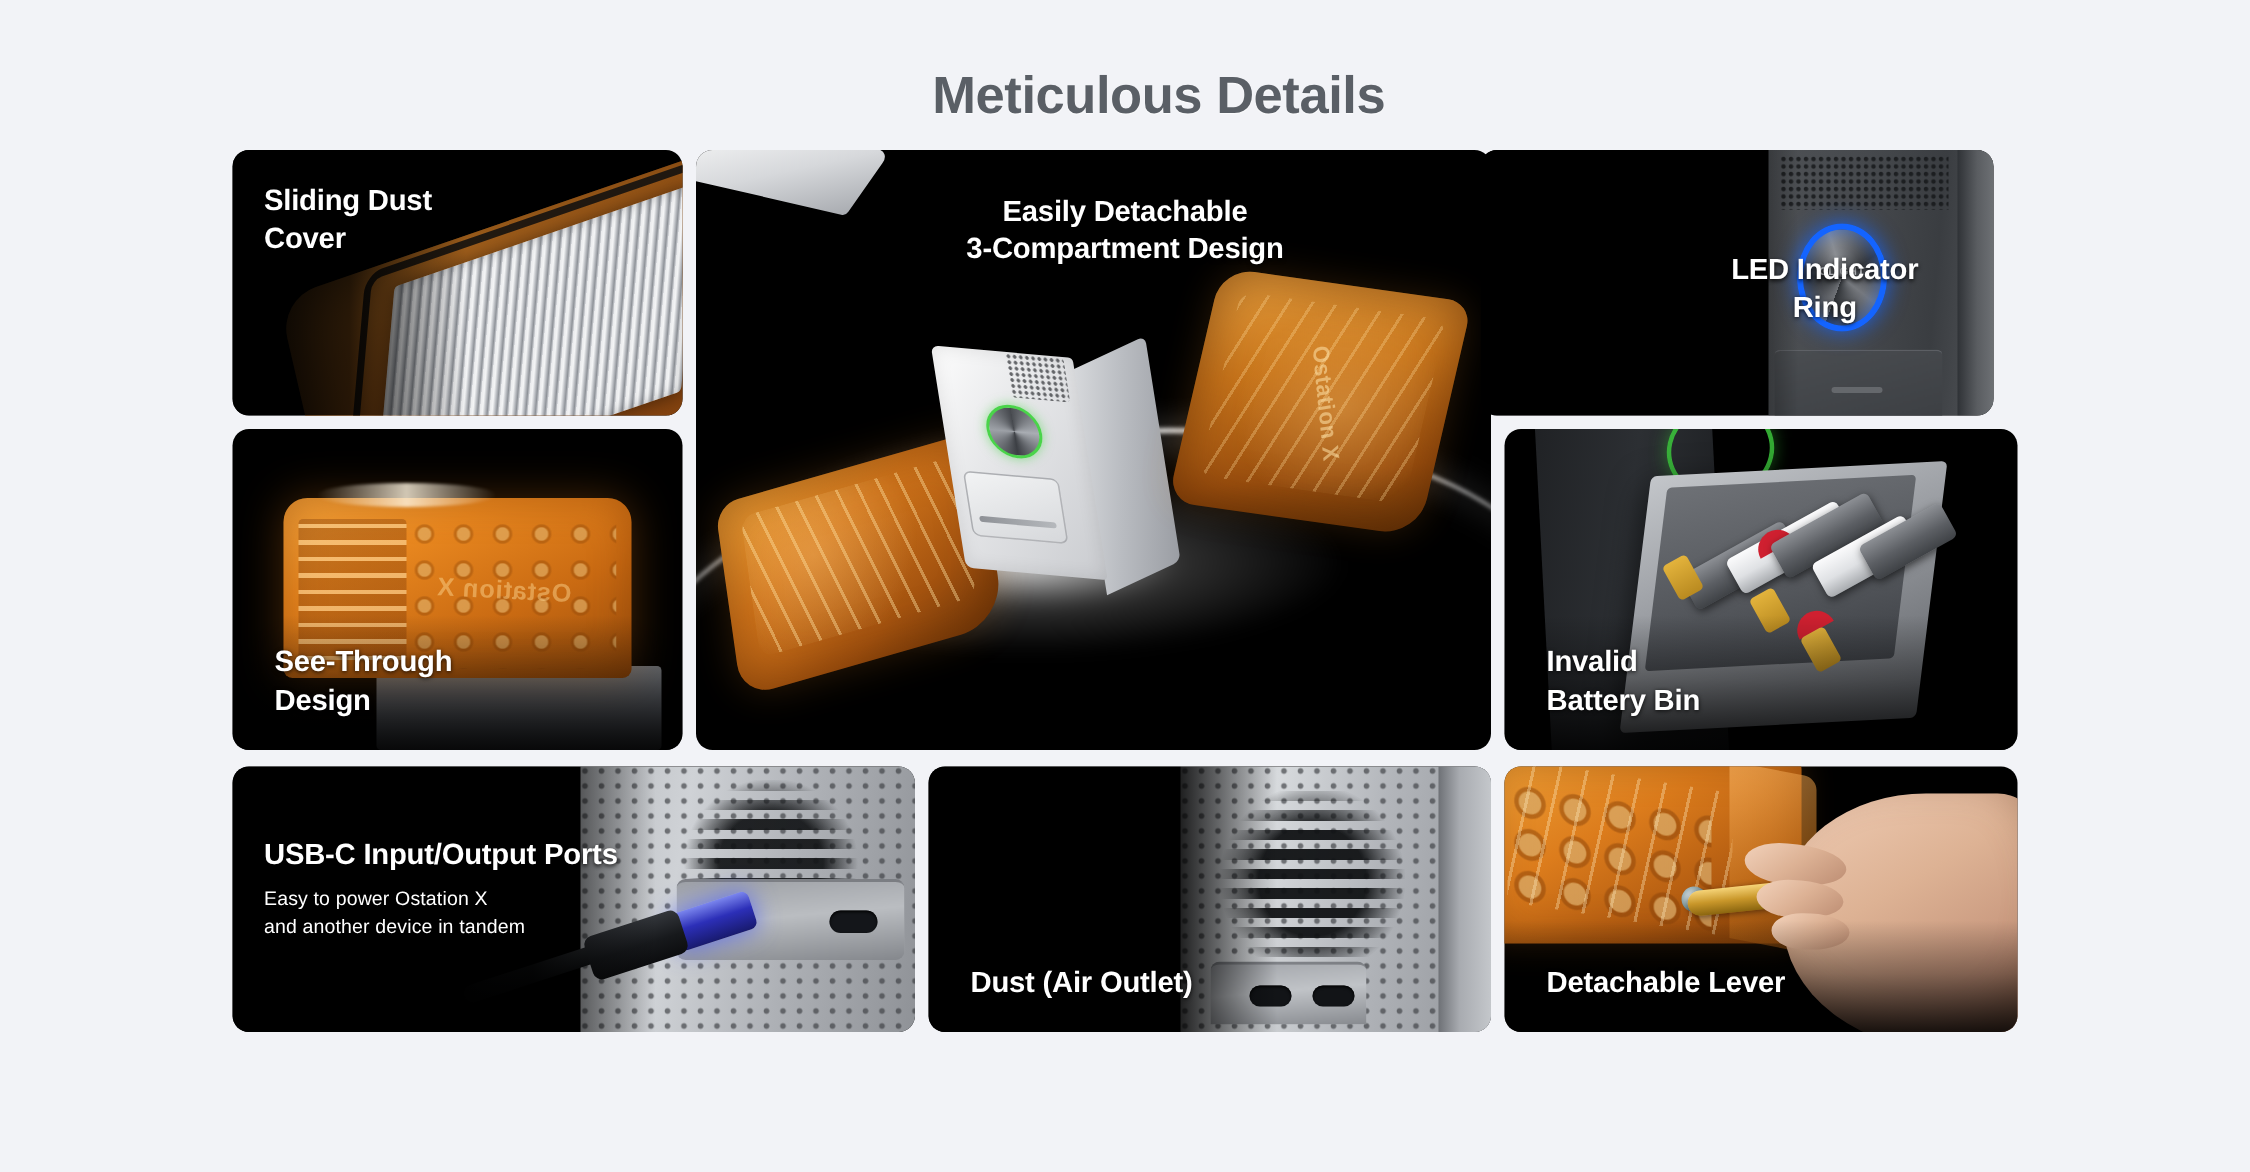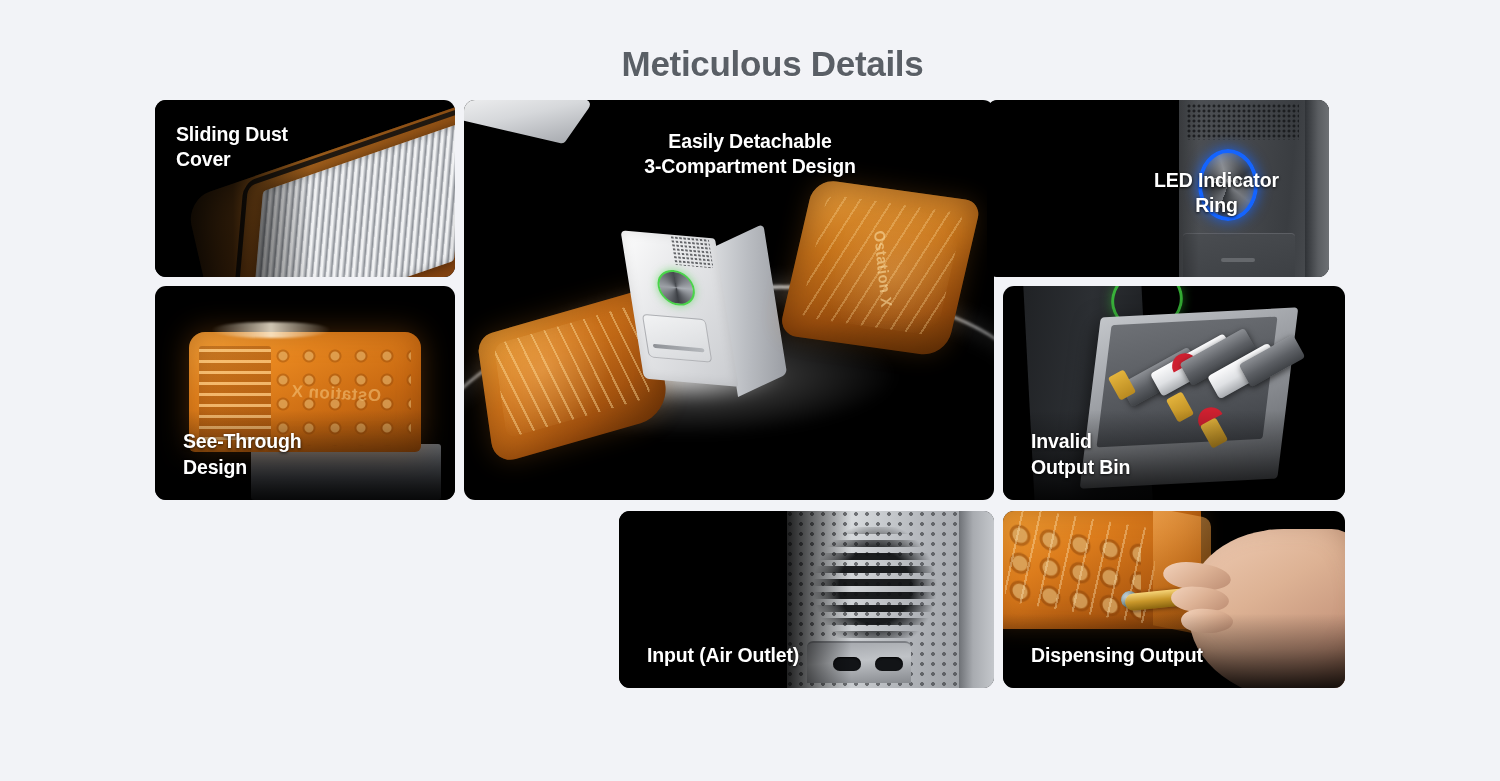--- a/index.html
+++ b/index.html
@@ -612,50 +612,69 @@
         <div class="batt-chev" style="left:166px; top:68px;"></div>
         <div class="batt batt-gray" style="left:178px; top:58px;  width:74px;"></div>
         <div class="batt-cap" style="left:168px; top:108px;"></div>
         <div class="batt batt-white" style="left:206px; top:72px;  width:70px;"></div>
         <div class="batt-chev" style="left:192px; top:122px;"></div>
         <div class="batt batt-gray" style="left:238px; top:62px;  width:62px;"></div>
         <div class="batt-cap" style="left:202px; top:134px;"></div>
       </div>
       <div class="fade-bottom"></div>
       <div class="card-label label-bl">Invalid
-Output Bin</div>
-    </div>
-
+Battery Bin</div>
+    </div>
+
+    <div class="card c-usb">
+      <div class="art">
+        <div class="usb-metal">
+            <div class="perf"></div>
+          </div>
+        <div class="usb-vent"></div>
+        <div class="usb-recess"></div>
+        <div class="usb-port"></div>
+        <div class="usb-cable"></div>
+        <div class="usb-plug"></div>
+        <div class="usb-shell"></div>
+      </div>
+      <div class="fade-left"></div>
+      <div class="card-label label-tl">
+        <span>USB-C Input/Output Ports</span>
+        <div class="card-sub">Easy to power Ostation X
+and another device in tandem</div>
+      </div>
+    </div>
 
     <div class="card c-vent">
       <div class="art">
         <div class="vent-metal">
             <div class="perf"></div>
           </div>
         <div class="vent-edge"></div>
         <div class="vent-slots"></div>
         <div class="vent-recess"></div>
         <div class="vent-port" style="left:214px;"></div>
         <div class="vent-port" style="left:256px;"></div>
       </div>
       <div class="fade-left"></div>
-      <div class="card-label label-bl">Input (Air Outlet)</div>
+      <div class="card-label label-bl">Dust (Air Outlet)</div>
     </div>
 
     <div class="card c-lever">
       <div class="art">
         <div class="lev-box"></div>
         <div class="lev-dots"></div>
         <div class="lev-lines"></div>
         <div class="lev-side"></div>
         <div class="lev-lever-cap"></div>
         <div class="lev-lever"></div>
         <div class="hand"></div>
         <div class="finger f1"></div>
         <div class="finger f2"></div>
         <div class="finger f3"></div>
       </div>
       <div class="fade-bottom"></div>
-      <div class="card-label label-bl">Dispensing Output</div>
+      <div class="card-label label-bl">Detachable Lever</div>
     </div>
 
   </div>
 </div>
 
 </body></html>

